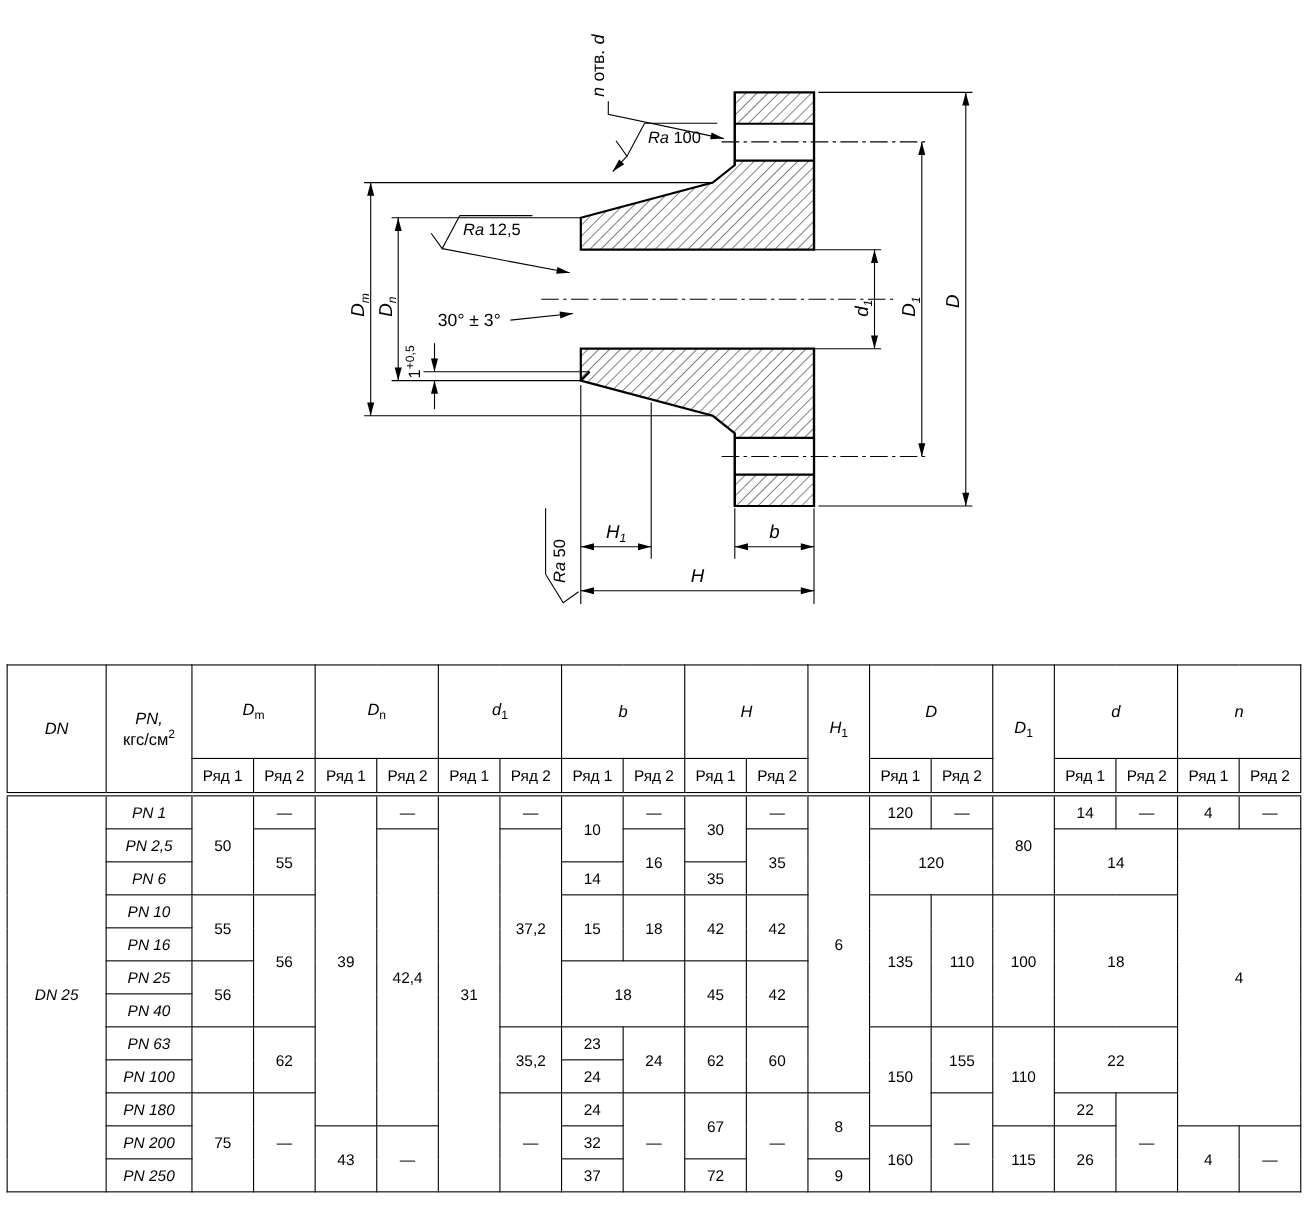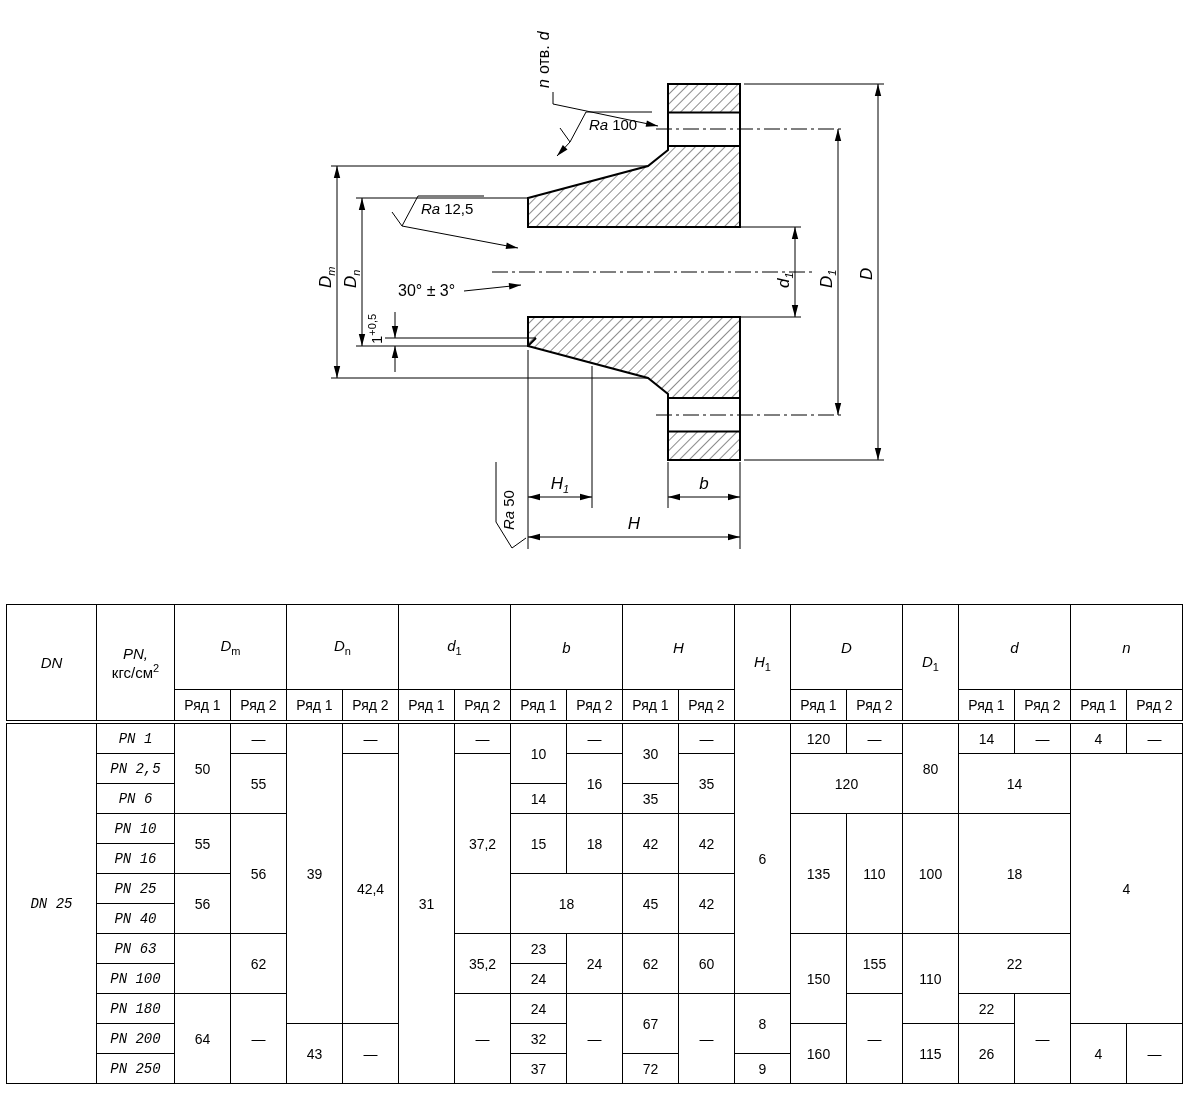--- a/index.html
+++ b/index.html
@@ -18,21 +18,21 @@
 
   
   table.flange { border-collapse:collapse; table-layout:fixed; width:1176px; margin:4px auto 10px auto; }
   .flange th, .flange td { border:1px solid #000; text-align:center; vertical-align:middle;
                            font-size:14px; padding:0 2px; overflow:hidden; }
   .flange td { height:29px; }
   .flange th { font-weight:normal; }
   .flange thead tr.top th { height:84px; font-size:15px; }
   .flange thead tr.sub th { height:30px; font-size:14px; border-bottom:4px double #000; }
   .flange th.bb-double { border-bottom:4px double #000; }
-  .flange td.pn, .flange td.dn { font-style:italic;font-family:Liberation Mono, monospace; }
+  .flange td.pn, .flange td.dn { font-style:italic; }
   .flange sub, .flange sup { font-size:11px; }
 </style>
 </head>
 <body>
 
 <div class="page">
 
   <div class="drawing-wrap">
     <svg viewBox="0 0 1189 600" width="1189" height="600">
       <defs>
@@ -266,21 +266,21 @@
           <td rowspan="2">155</td>
           <td rowspan="3">110</td>
           <td rowspan="2" colspan="2">22</td>
         </tr>
         <tr>
           <td class="pn">PN 100</td>
           <td>24</td>
         </tr>
         <tr>
           <td class="pn">PN 180</td>
-          <td rowspan="3">64</td>
+          <td rowspan="3">75</td>
           <td rowspan="3">—</td>
           <td rowspan="3">—</td>
           <td>24</td>
           <td rowspan="3">—</td>
           <td rowspan="2">67</td>
           <td rowspan="3">—</td>
           <td rowspan="2">8</td>
           <td rowspan="3">—</td>
           <td>22</td>
           <td rowspan="3">—</td>

